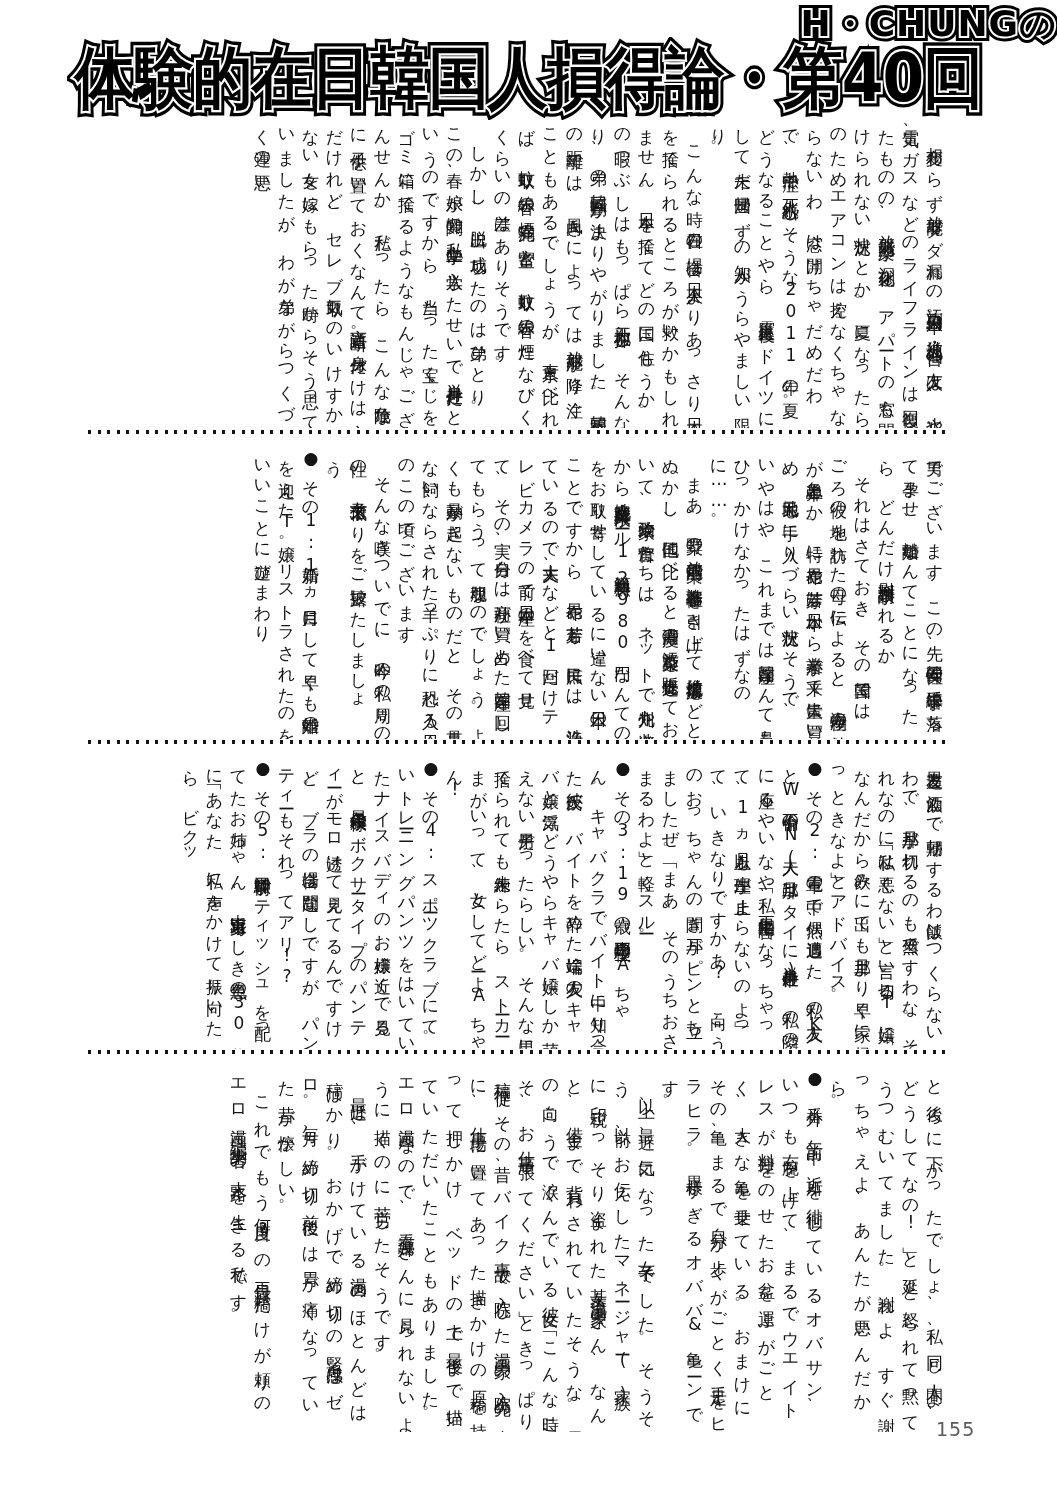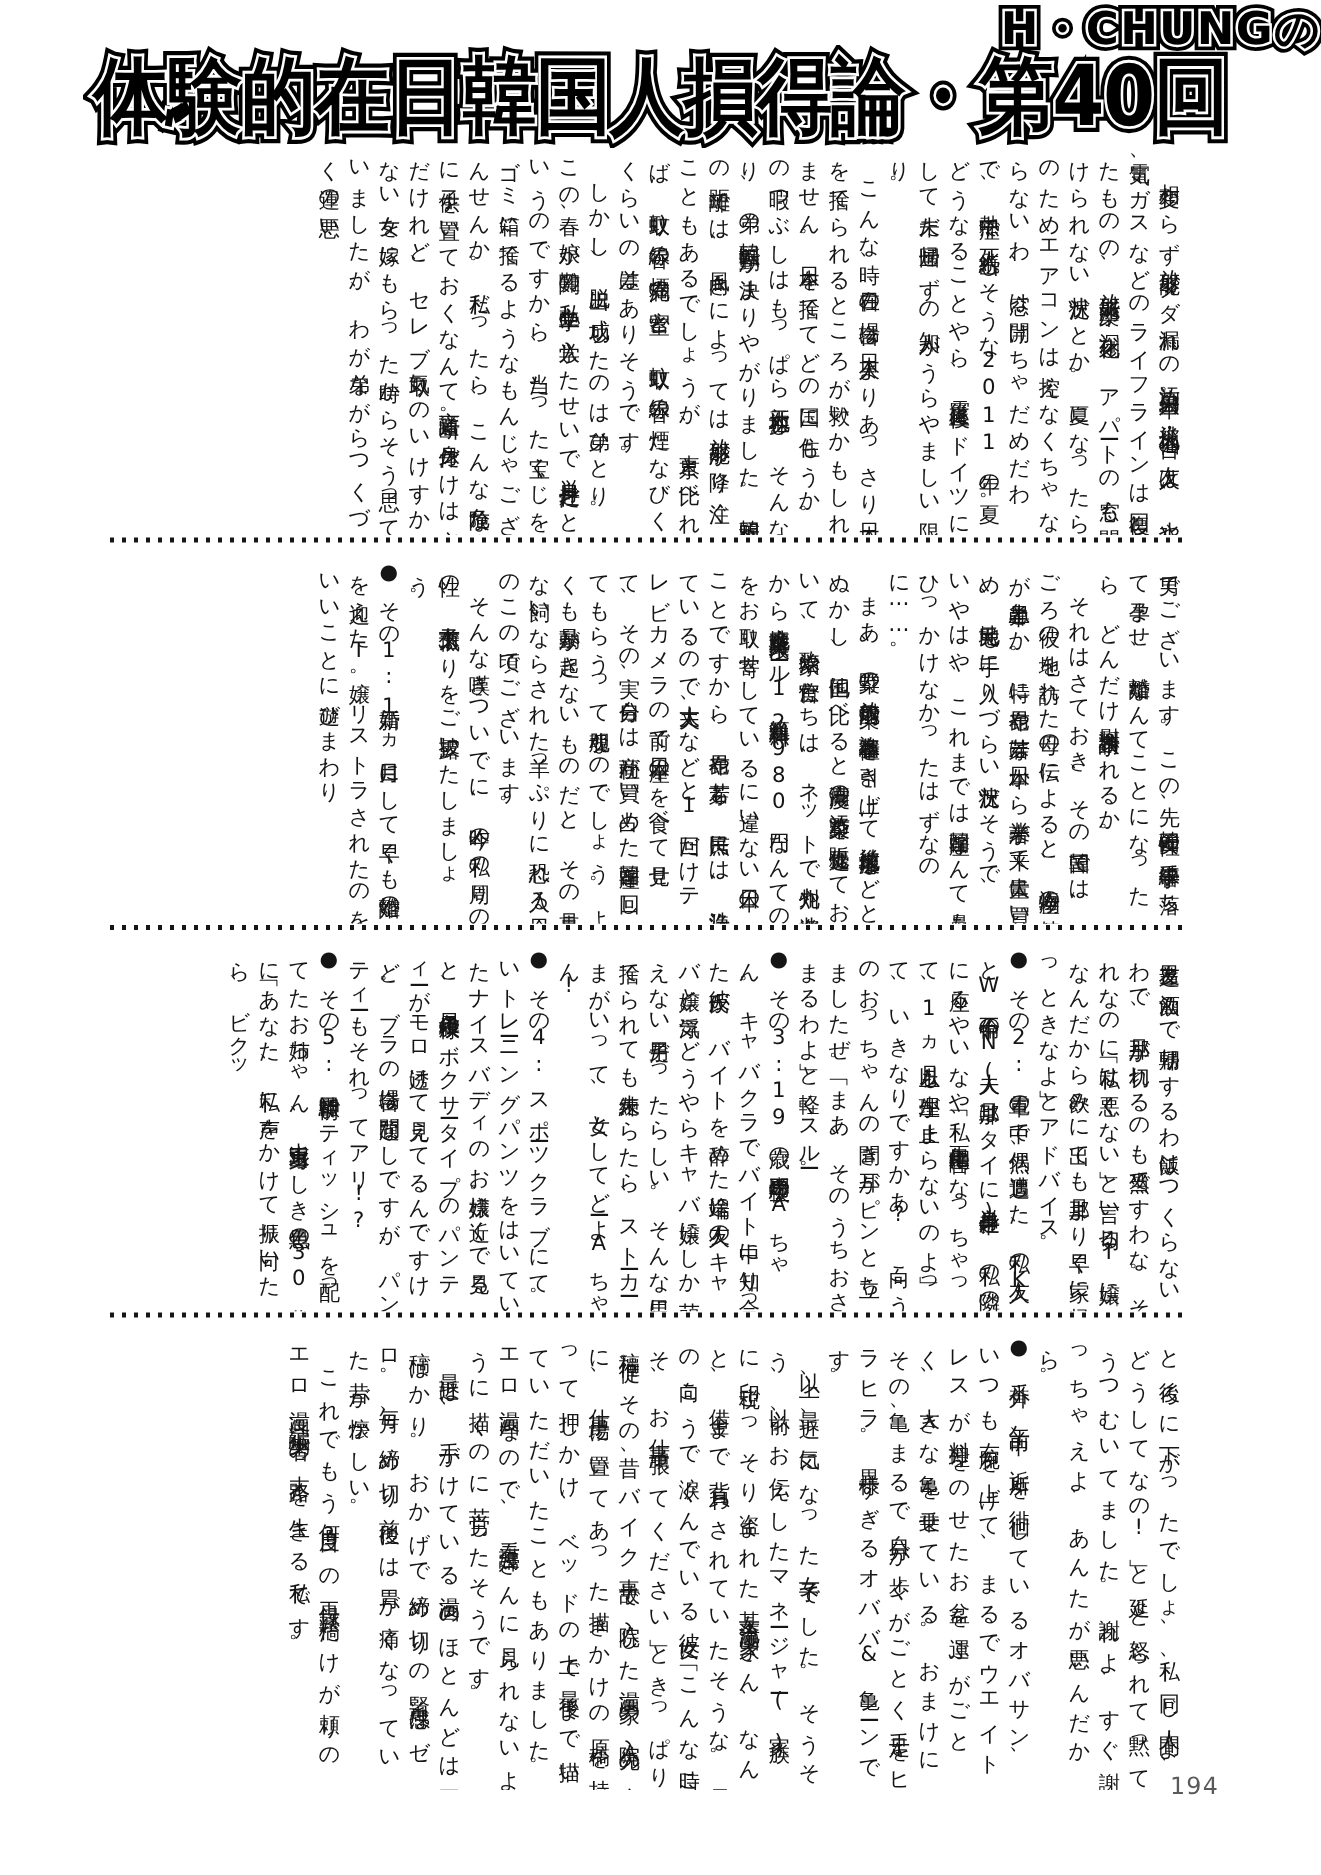--- a/index.html
+++ b/index.html
@@ -93,15 +93,15 @@
   <div class="dots dots-3"></div>
 
   <section class="band band-4">
     <p>と後ろに下がったでしょ、私、同じ人間よ、どうしてなの!」と延々と怒られて黙ってうつむいてました。謝れよ、すぐ謝っちゃえよ、あんたが悪いんだから。</p>
     <p>●番外:午前中、近所を徘徊しているオバサン、いつも右腕を上げて、まるでウエイトレスが料理をのせたお盆を運ぶがごとく、大きな亀を乗せている。おまけにその亀、まるで自分が歩くがごとく手足をヒラヒラ。異様すぎるオババ&amp;亀シーンです。</p>
     <p class="indent">以上、最近、気になった女子でした。そうそう、以前、お伝えしたマネージャー(家族)に印税ごっそり盗まれた某女流漫画家さん、なんと、借金まで背負わされていたそうな。電話の向こうで涙ぐんでいる彼女に「こんな時こそ、お仕事頑張ってください」ときっぱり原稿催促。その昔、バイク事故で入院した漫画家の入院先の病院に、仕事場に置いてあった描きかけの原稿を持って押しかけ、ベッドの上で最後まで描いていただいたこともありました。エロ漫画なので、看護婦さんに見られないように描くのに苦労したそうです。</p>
     <p class="indent">最近は、手がけている漫画のほとんどは再録原稿ばかり。おかげで締め切りの緊迫感はゼロ。毎月、締め切り前後には胃が痛くなっていた昔が懐かしい。</p>
     <p class="indent">これでもう何度目?の再録原稿だけが頼りのエロ漫画誌編集者の末路を生きる私です。</p>
   </section>
 
-  <div class="page-number">194</div>
+  <div class="page-number">155</div>
 
 </div>
 
 </body></html>

